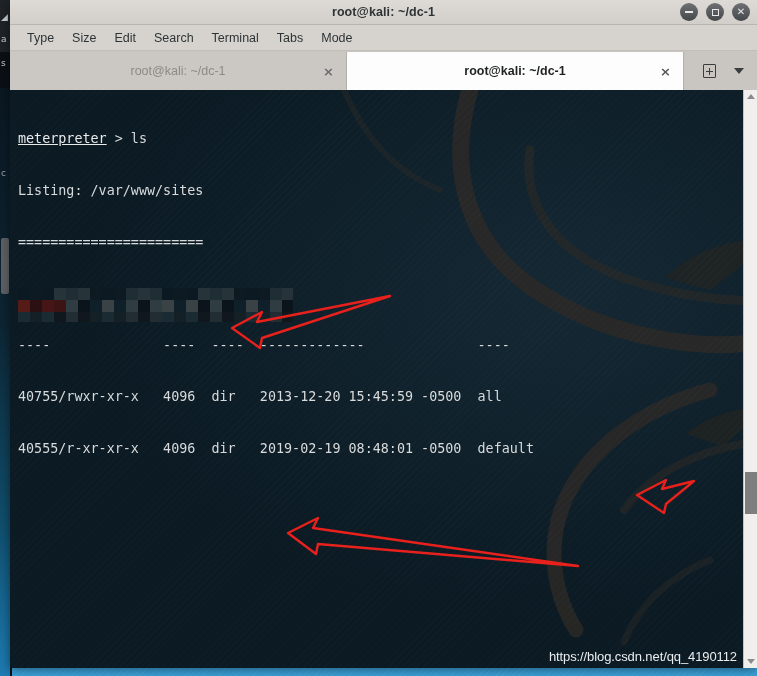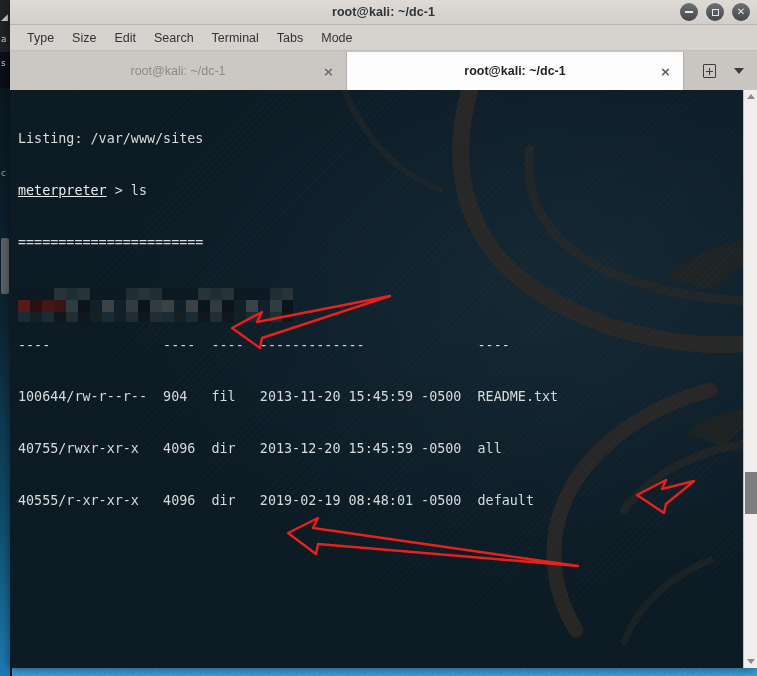--- a/index.html
+++ b/index.html
@@ -427,26 +427,25 @@
           </g>
           <g fill="#26241f" opacity=".75">
             <path d="M735,150 C700,156 672,170 656,188 L700,200 C720,186 736,172 747,164 Z"></path>
             <path d="M742,318 C716,320 692,330 676,344 L712,356 C728,344 740,332 747,326 Z"></path>
           </g>
         </svg>
 
         <div class="term-stripes"></div>
 
         <div class="term-text">
+          <div class="line"><span class="prompt">meterpreter</span><span> &gt; ls</span></div>
           <div class="line">Listing: /var/www/sites</div>
-          <div class="line"><span class="prompt">meterpreter</span><span> &gt; ls</span></div>
           <div class="line">=======================</div>
           <div class="blank"></div>
           <div class="line">----              ----  ----  -------------              ----</div>
-          <div class="line">100644/rw-r--r--  904   fil   2013-11-20 15:45:59 -0500  README.txt</div>
           <div class="line">40755/rwxr-xr-x   4096  dir   2013-12-20 15:45:59 -0500  all</div>
           <div class="line">40555/r-xr-xr-x   4096  dir   2019-02-19 08:48:01 -0500  default</div>
           <div class="blank"></div>
           
           
           
           
           
           
           
@@ -546,20 +545,21 @@
 
           <g fill="none" stroke="#e8211c" stroke-width="2.4" stroke-linejoin="round" stroke-linecap="round">
             <path d="M627,405 L656,390 L652,399 L684,391 L656,414 L654,423 Z"></path>
           </g>
 
           <g fill="none" stroke="#e8211c" stroke-width="2.4" stroke-linejoin="round" stroke-linecap="round">
             <path d="M278,443 L308,428 L303,438 L568,476 L308,454 L306,464 Z"></path>
           </g>
         </svg>
 
+        <div class="watermark">https://blog.csdn.net/qq_4190112</div>
       </div>
 
       <div class="scrollbar">
         <div class="sb-arrow up">
           <span class="tri-up"></span>
         </div>
         <div class="sb-thumb"></div>
         <div class="sb-arrow down">
           <span class="tri-down"></span>
         </div>

